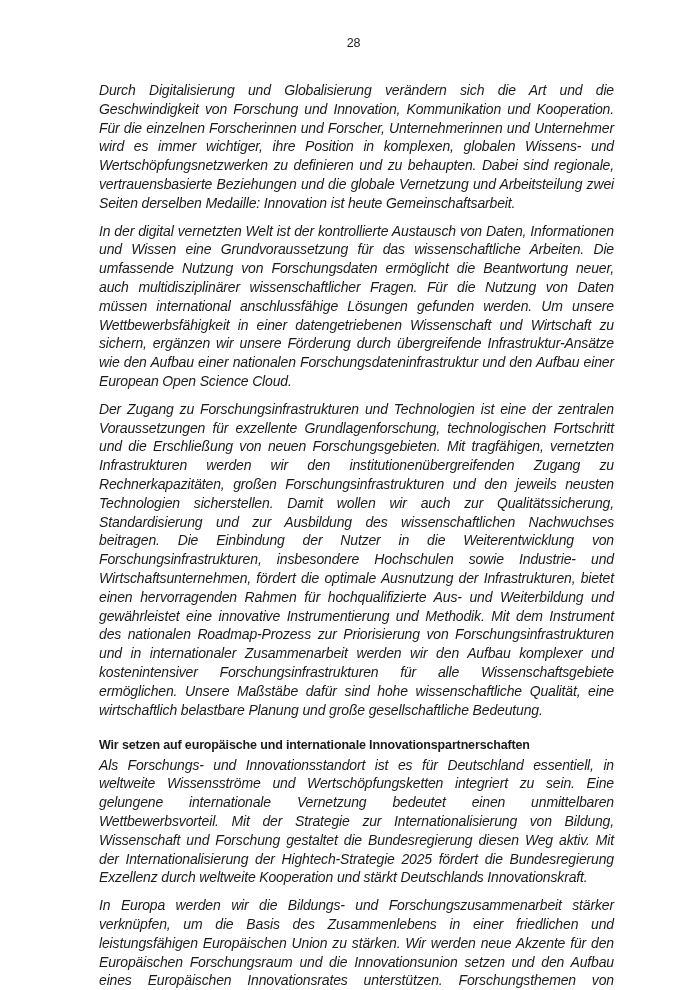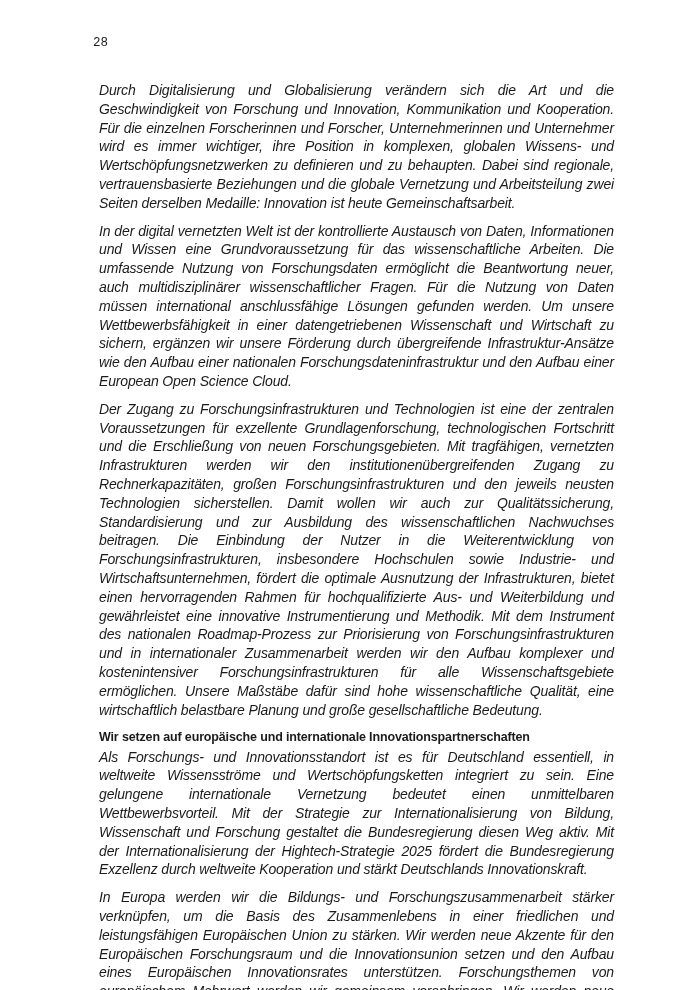--- a/index.html
+++ b/index.html
@@ -13,37 +13,37 @@
   }
   .page {
     position: relative;
     width: 700px;
     height: 990px;
     background: #ffffff;
     overflow: hidden;
     padding: 35px 86px 0 99px; 
   }
   .page-number {
+    text-align: center;
     font-size: 12.5px;
     line-height: 16px;
     letter-spacing: -0.1px;
     margin-bottom: 30px;
     
     margin-left: -6px;
-    font-family: Liberation Mono, monospace;
   }
   .section-heading {
     font-size: 12.5px;
     font-weight: bold;
     line-height: 18.8px;
     letter-spacing: -0.15px;
     margin: 0 0 0.5px 0;
   }
   .section-heading.second {
-    margin-top: 9px;
+    margin-top: 17px;
   }
   p.body-para {
     font-size: 14px;
     line-height: 18.8px;
     letter-spacing: -0.15px;
     text-align: justify;
     margin: 0 0 9px 0;
     font-style: italic;
   }
 </style>

